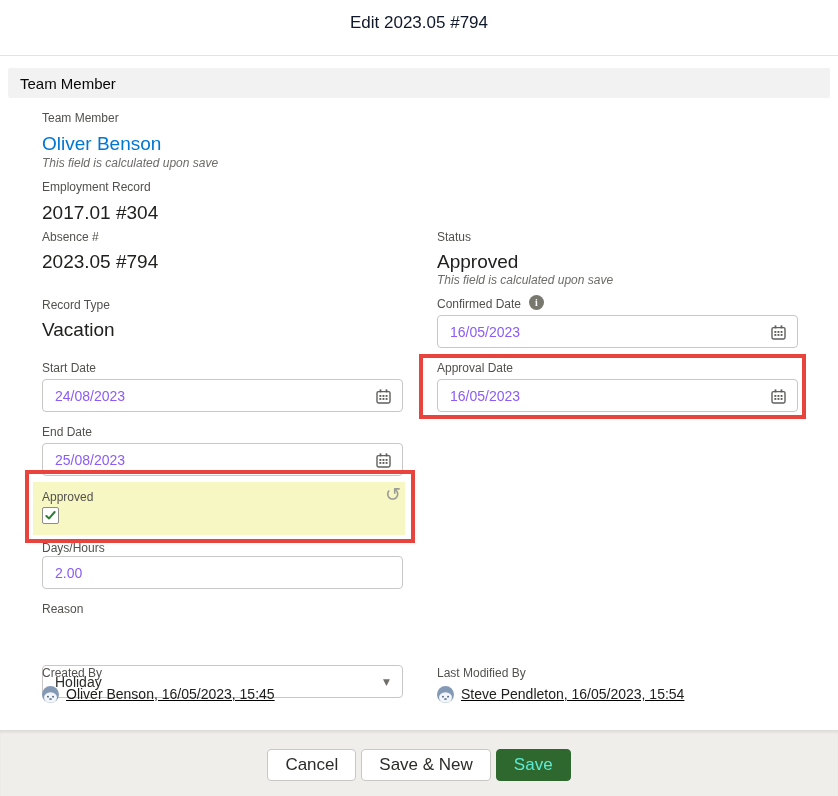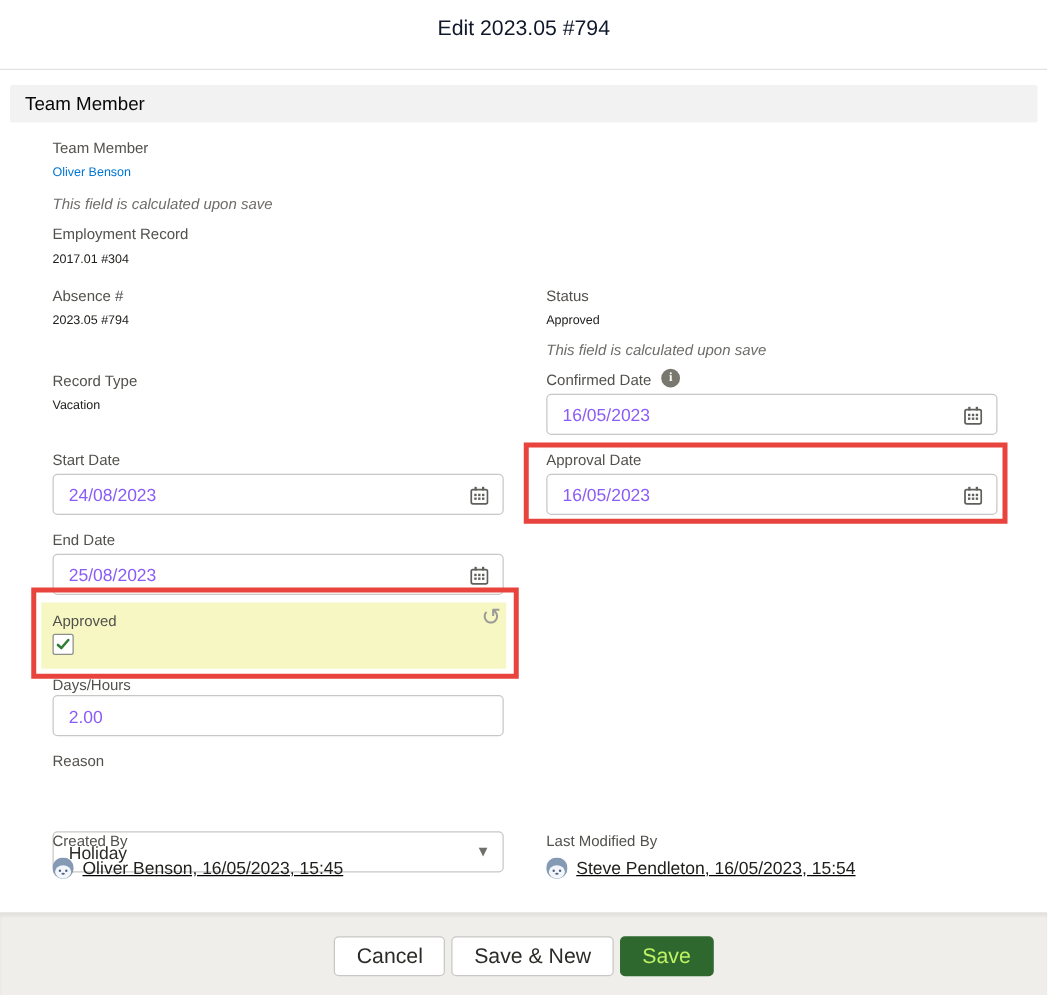--- a/index.html
+++ b/index.html
@@ -8,21 +8,21 @@
     font-family:"Liberation Sans",sans-serif;overflow:hidden;
     -webkit-font-smoothing:antialiased;
   }
   .modal-title{position:absolute;top:13px;left:0;width:100%;text-align:center;
     font-size:17px;color:#0f172a;}
   .title-divider{position:absolute;top:55px;left:0;width:100%;height:1px;background:#e3e2e0;}
   .section-bar{position:absolute;left:8px;top:68px;width:822px;height:30px;
     background:#f3f2f2;border-radius:2px;display:flex;align-items:center;
     padding-left:12px;box-sizing:border-box;font-size:15px;color:#080707;}
   .lbl{position:absolute;font-size:12px;color:#52514d;white-space:nowrap;}
-  .val{position:absolute;font-size:10px;color:#20201e;white-space:nowrap;}
+  .val{position:absolute;font-size:19px;color:#20201e;white-space:nowrap;}
   .link{color:var(--link-blue,#0176d3);cursor:pointer;}
   .note{position:absolute;font-size:12px;font-style:italic;color:#6d6c69;white-space:nowrap;}
   .inp{position:absolute;width:361px;height:33px;box-sizing:border-box;
     border:1px solid #c9c7c5;border-radius:4px;background:#fff;
     font-size:14px;color:#8b5cf6;padding:0 36px 0 12px;font-family:inherit;outline:none;}
   .inp.noicon{padding-right:12px;}
   .icon-btn{position:absolute;width:16px;height:16px;border:none;background:none;
     padding:0;margin:0;cursor:pointer;line-height:0;}
   .yellow-highlight{position:absolute;left:33px;top:482px;width:372px;height:53px;
     background:var(--highlight-yellow,#f7f7c4);}
@@ -41,21 +41,21 @@
   .person-row{position:absolute;display:flex;align-items:flex-start;gap:7px;text-decoration:underline;}
   .person-row .txt{font-size:14px;color:#20201e;white-space:nowrap;}
   .redbox{position:absolute;border:4px solid var(--annotation-red,#e8433c);
     pointer-events:none;z-index:6;box-sizing:border-box;}
   .footer{position:absolute;left:0;top:730px;width:100%;height:66px;box-sizing:border-box;
     background:#efeeeb;border-top:1px solid #dedcd8;
     box-shadow:inset 0 2px 2px rgba(0,0,0,0.05);
     display:flex;justify-content:center;align-items:flex-start;padding-top:18px;gap:5px;}
   .btn{height:32px;padding:0 17px;border-radius:4px;border:1px solid #c9c7c5;
     background:#fff;font-size:17px;color:#2b2b28;font-family:inherit;cursor:pointer;}
-  .btn.primary{background:var(--save-green,#2e682f);border-color:var(--save-green,#2e682f);color:#bef264;}
+  .btn.primary{background:var(--save-green,#2e682f);border-color:var(--save-green,#2e682f);color:#5eead4;}
 </style>
 </head>
 <body>
 
 <div class="canvas">
 
   <div class="modal-title">Edit 2023.05 #794</div>
   <div class="title-divider"></div>
 
   <div class="section-bar">

